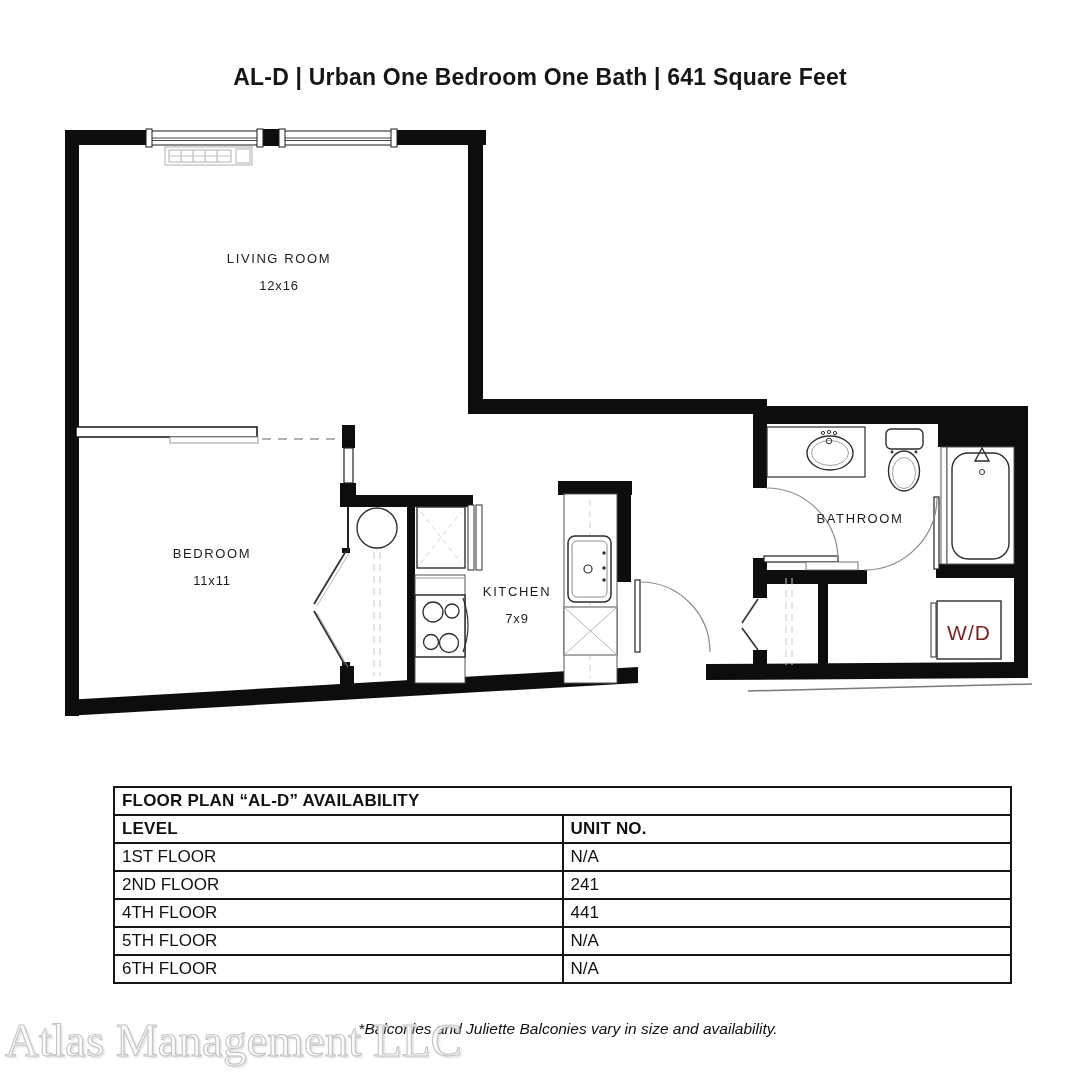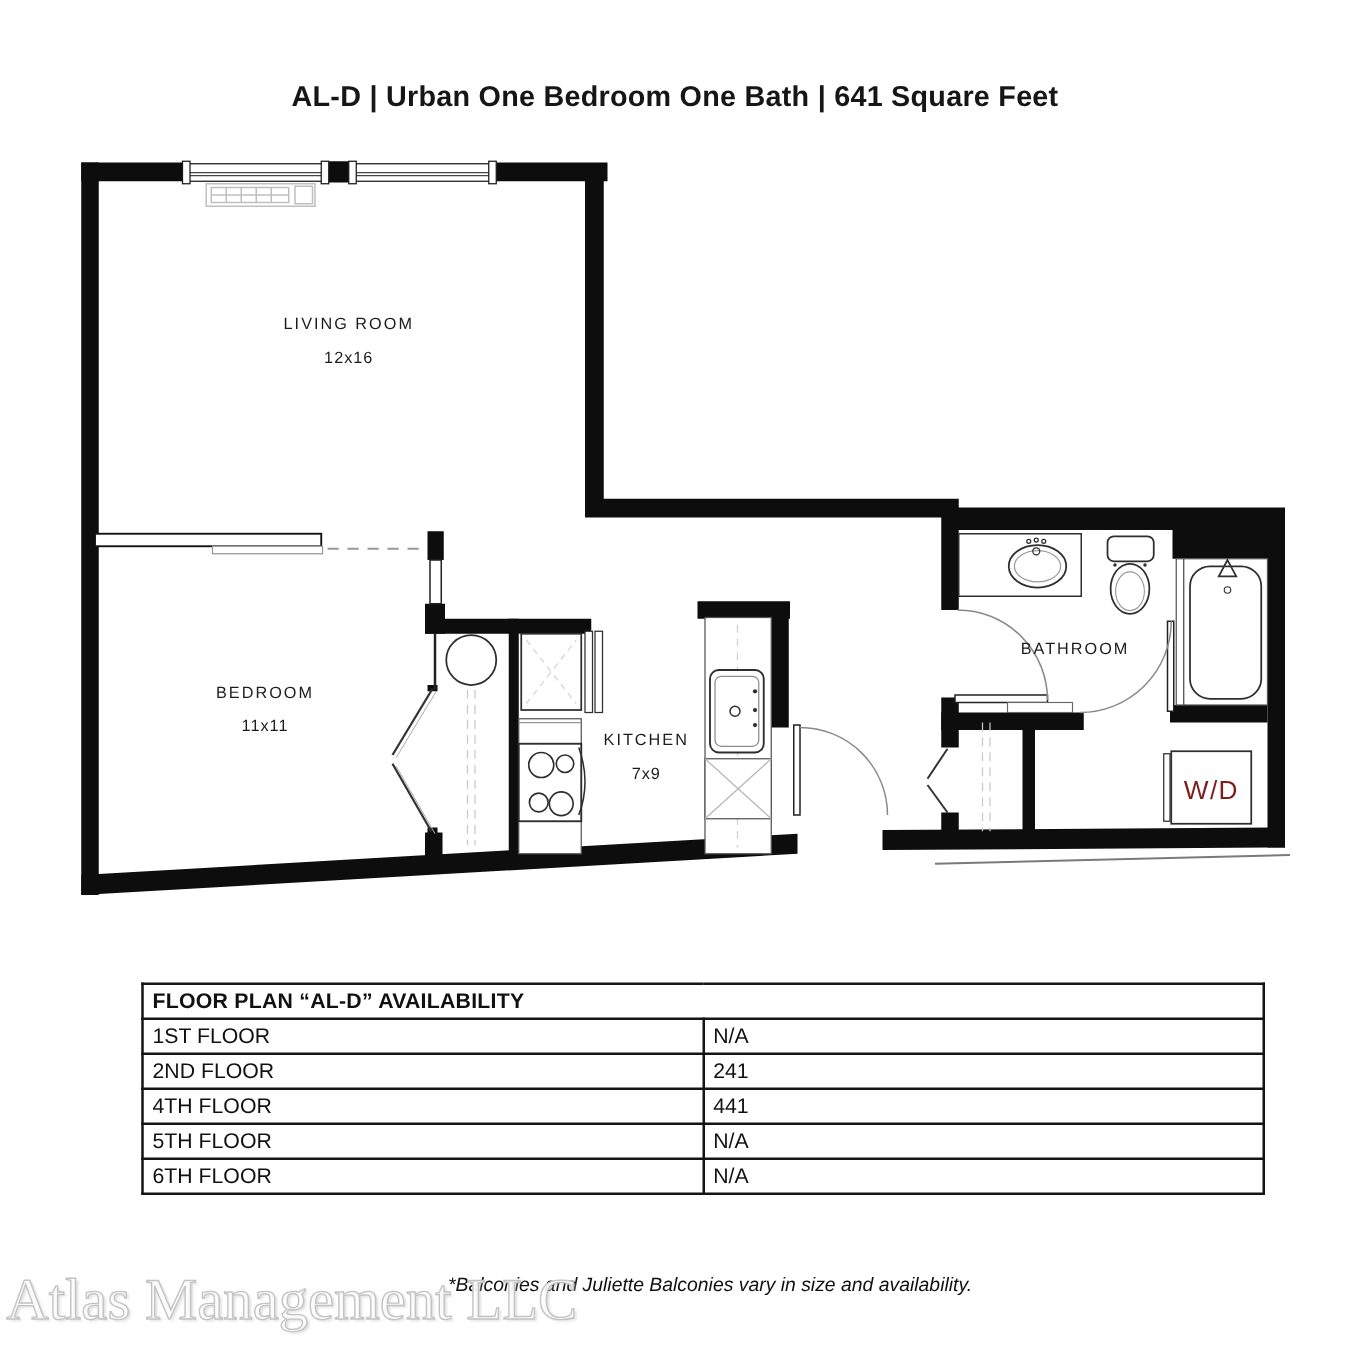--- a/index.html
+++ b/index.html
@@ -212,20 +212,24 @@
   <div>BATHROOM</div>
 </div>
 <div class="wd-label" style="left:969px;top:621px;">W/D</div>
 
 <div class="avail">
   <table>
     <tbody>
         <tr class="t-title">
       <td colspan="2">FLOOR PLAN “AL-D” AVAILABILITY</td>
     </tr>
+    <tr class="t-head">
+      <td class="col-level">LEVEL</td>
+      <td>UNIT NO.</td>
+    </tr>
     <tr>
       <td class="col-level">1ST FLOOR</td>
       <td>N/A</td>
     </tr>
     <tr>
       <td class="col-level">2ND FLOOR</td>
       <td>241</td>
     </tr>
     <tr>
       <td class="col-level">4TH FLOOR</td>

